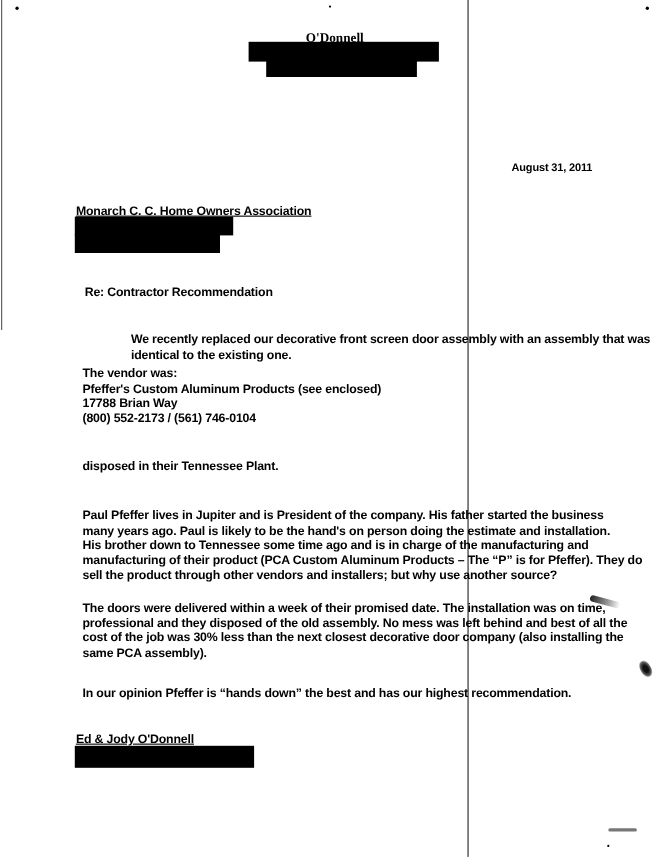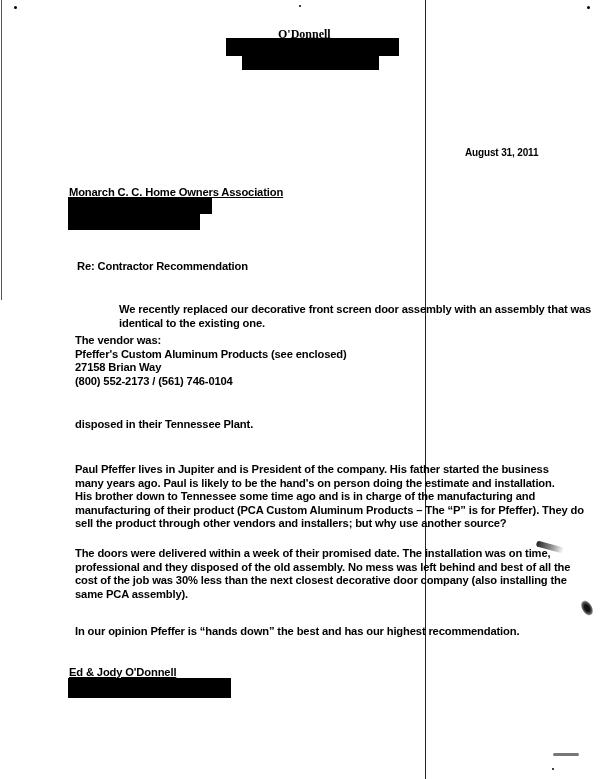--- a/index.html
+++ b/index.html
@@ -41,21 +41,21 @@
 <div class="abs txt" style="left:77px; top:260px;text-align:right;">Re:  Contractor Recommendation</div>
 
 <div class="abs" style="left:75px; top:303px;margin-left:44px;">
   <div class="txt">We recently replaced our decorative front screen door assembly with an assembly that was</div>
   <div class="txt">identical to the existing one.</div>
 </div>
 
 <div class="abs" style="left:75px; top:334px;">
   <div class="txt">The vendor was:</div>
   <div class="txt">Pfeffer's Custom Aluminum Products (see enclosed)</div>
-  <div class="txt">27158 Brian Way</div>
+  <div class="txt">17788 Brian Way</div>
   <div class="txt">(800) 552-2173 / (561) 746-0104</div>
 </div>
 
 <div class="abs" style="left:75px; top:418px;">
   <div class="txt">disposed in their Tennessee Plant.</div>
 </div>
 
 <div class="abs" style="left:75px; top:463px;">
   <div class="txt">Paul Pfeffer lives in Jupiter and is President of the company.  His father started the business</div>
   <div class="txt">many years ago.  Paul is likely to be the hand's on person doing the estimate and installation.</div>

